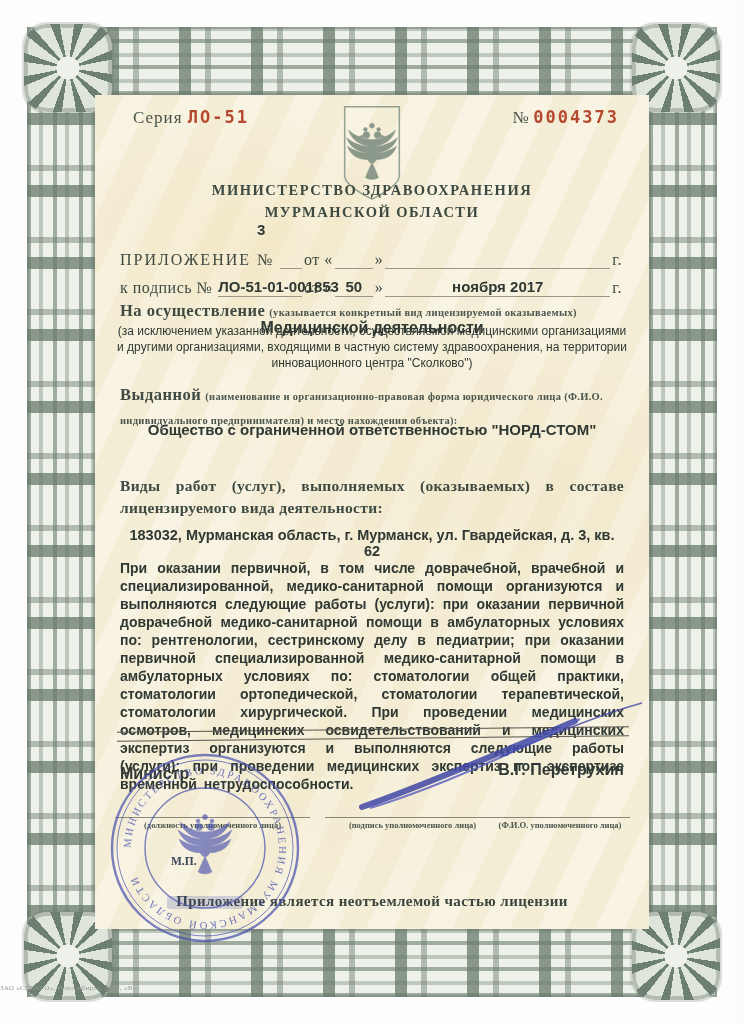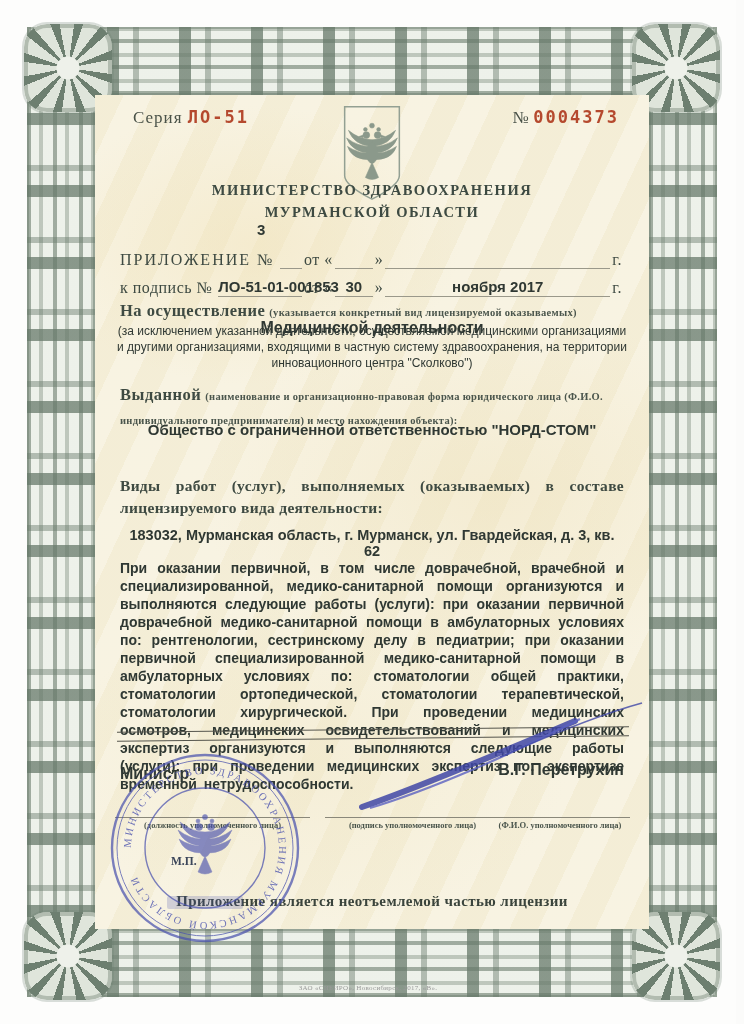--- a/index.html
+++ b/index.html
@@ -79,21 +79,21 @@
   .cap2 { left:230px; width:175px; }
   .cap3 { left:395px; width:140px; }
 
   .mp { top:760px; left:76px; font-size:11.5px; font-weight:bold; color:#3c465a; z-index:6; }
 
   .foot-note { top:798px; font-family:"Liberation Serif","DejaVu Serif",serif; font-weight:bold; font-size:15px; color:#3a443c; letter-spacing:.4px; }
 
   .stamp { position:absolute; left:105px; top:748px; z-index:5; }
   .signature-svg { position:absolute; left:350px; top:695px; z-index:5; }
 
-  .print-info { position:absolute; top:984px; left:0; width:100%; text-align:center; font-size:7px; color:#999; letter-spacing:.3px; z-index:2; }
+  .print-info { position:absolute; top:984px; left:0; width:100%; text-align:left; font-size:7px; color:#999; letter-spacing:.3px; z-index:2; }
 </style>
 </head>
 <body>
 
 <div class="page">
 
   <div class="bstrip h" style="left:27px; top:27px;  width:690px; height:68px;"></div>
   <div class="bstrip h" style="left:27px; top:929px; width:690px; height:68px;"></div>
   <div class="bstrip v" style="left:27px; top:27px;  width:68px;  height:970px;"></div>
   <div class="bstrip v" style="left:649px;top:27px;  width:68px;  height:970px;"></div>
@@ -158,21 +158,21 @@
     </div>
 
     <div class="abs form-row" style="top:178px;">
       <span class="lbl">к подпись №</span>
       <span class="fill grow">
         <span class="val">ЛО-51-01-001853</span>
       </span>
       <span class="rgroup">
         <span class="lbl">от «</span>
         <span class="fill w-day">
-          <span class="val">30</span>
+          <span class="val">50</span>
         </span>
         <span class="lbl">»</span>
         <span class="fill w-month">
           <span class="val">ноября 2017</span>
         </span>
         <span class="lbl">г.</span>
       </span>
     </div>
 
     <div class="abs act-line">

